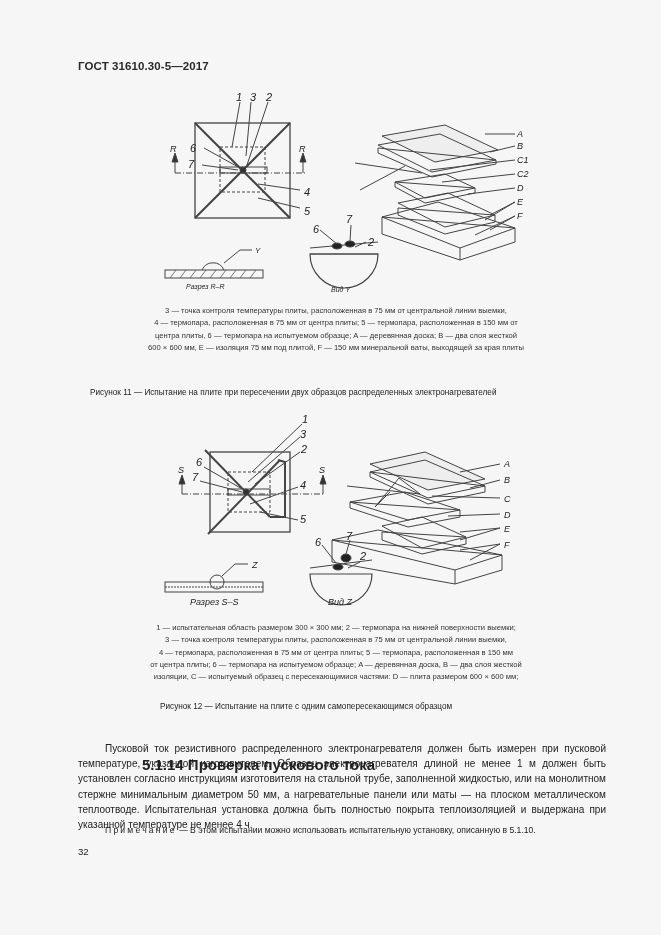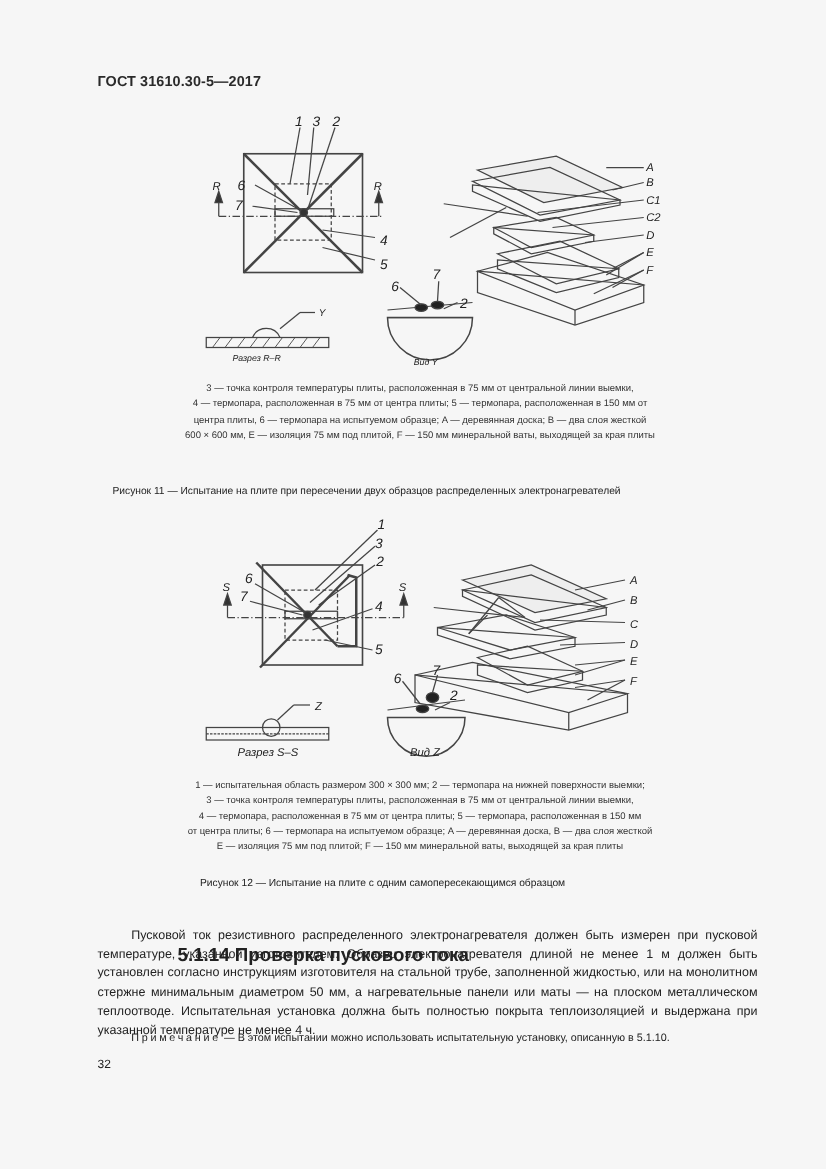--- a/index.html
+++ b/index.html
@@ -210,21 +210,21 @@
     <text x="344" y="120" font-size="9">E</text>
     <text x="344" y="136" font-size="9">F</text>
   </g>
 </svg>
 
 <div class="legend" style="top:622px">
   <div>1 — испытательная область размером 300 × 300 мм; 2 — термопара на нижней поверхности выемки;</div>
   <div>3 — точка контроля температуры плиты, расположенная в 75 мм от центральной линии выемки,</div>
   <div>4 — термопара, расположенная в 75 мм от центра плиты; 5 — термопара, расположенная в 150 мм</div>
   <div>от центра плиты; 6 — термопара на испытуемом образце; A — деревянная доска, B — два слоя жесткой</div>
-  <div>E — изоляция 75 мм под плитой; F — 150 мм минеральной ваты, выходящей за края плиты</div>
+  <div>изоляции, C — испытуемый образец с пересекающимися частями: D — плита размером 600 × 600 мм;</div>
 </div>
 <div class="caption" style="left:160px;top:702px;width:380px">Рисунок 12 — Испытание на плите с одним самопересекающимся образцом</div>
 
 <div class="section-title">5.1.14 Проверка пускового тока</div>
 <div class="body-text">
   <p>Пусковой ток резистивного распределенного электронагревателя должен быть измерен при пусковой температуре, указанной изготовителем. Образец электронагревателя длиной не менее 1 м должен быть установлен согласно инструкциям изготовителя на стальной трубе, заполненной жидкостью, или на монолитном стержне минимальным диаметром 50 мм, а нагревательные панели или маты — на плоском металлическом теплоотводе. Испытательная установка должна быть полностью покрыта теплоизоляцией и выдержана при указанной температуре не менее 4 ч.</p>
 </div>
 
 <div class="note"><span class="spaced">Примечание</span><span> — В этом испытании можно использовать испытательную установку, описанную в 5.1.10.</span></div>
 

